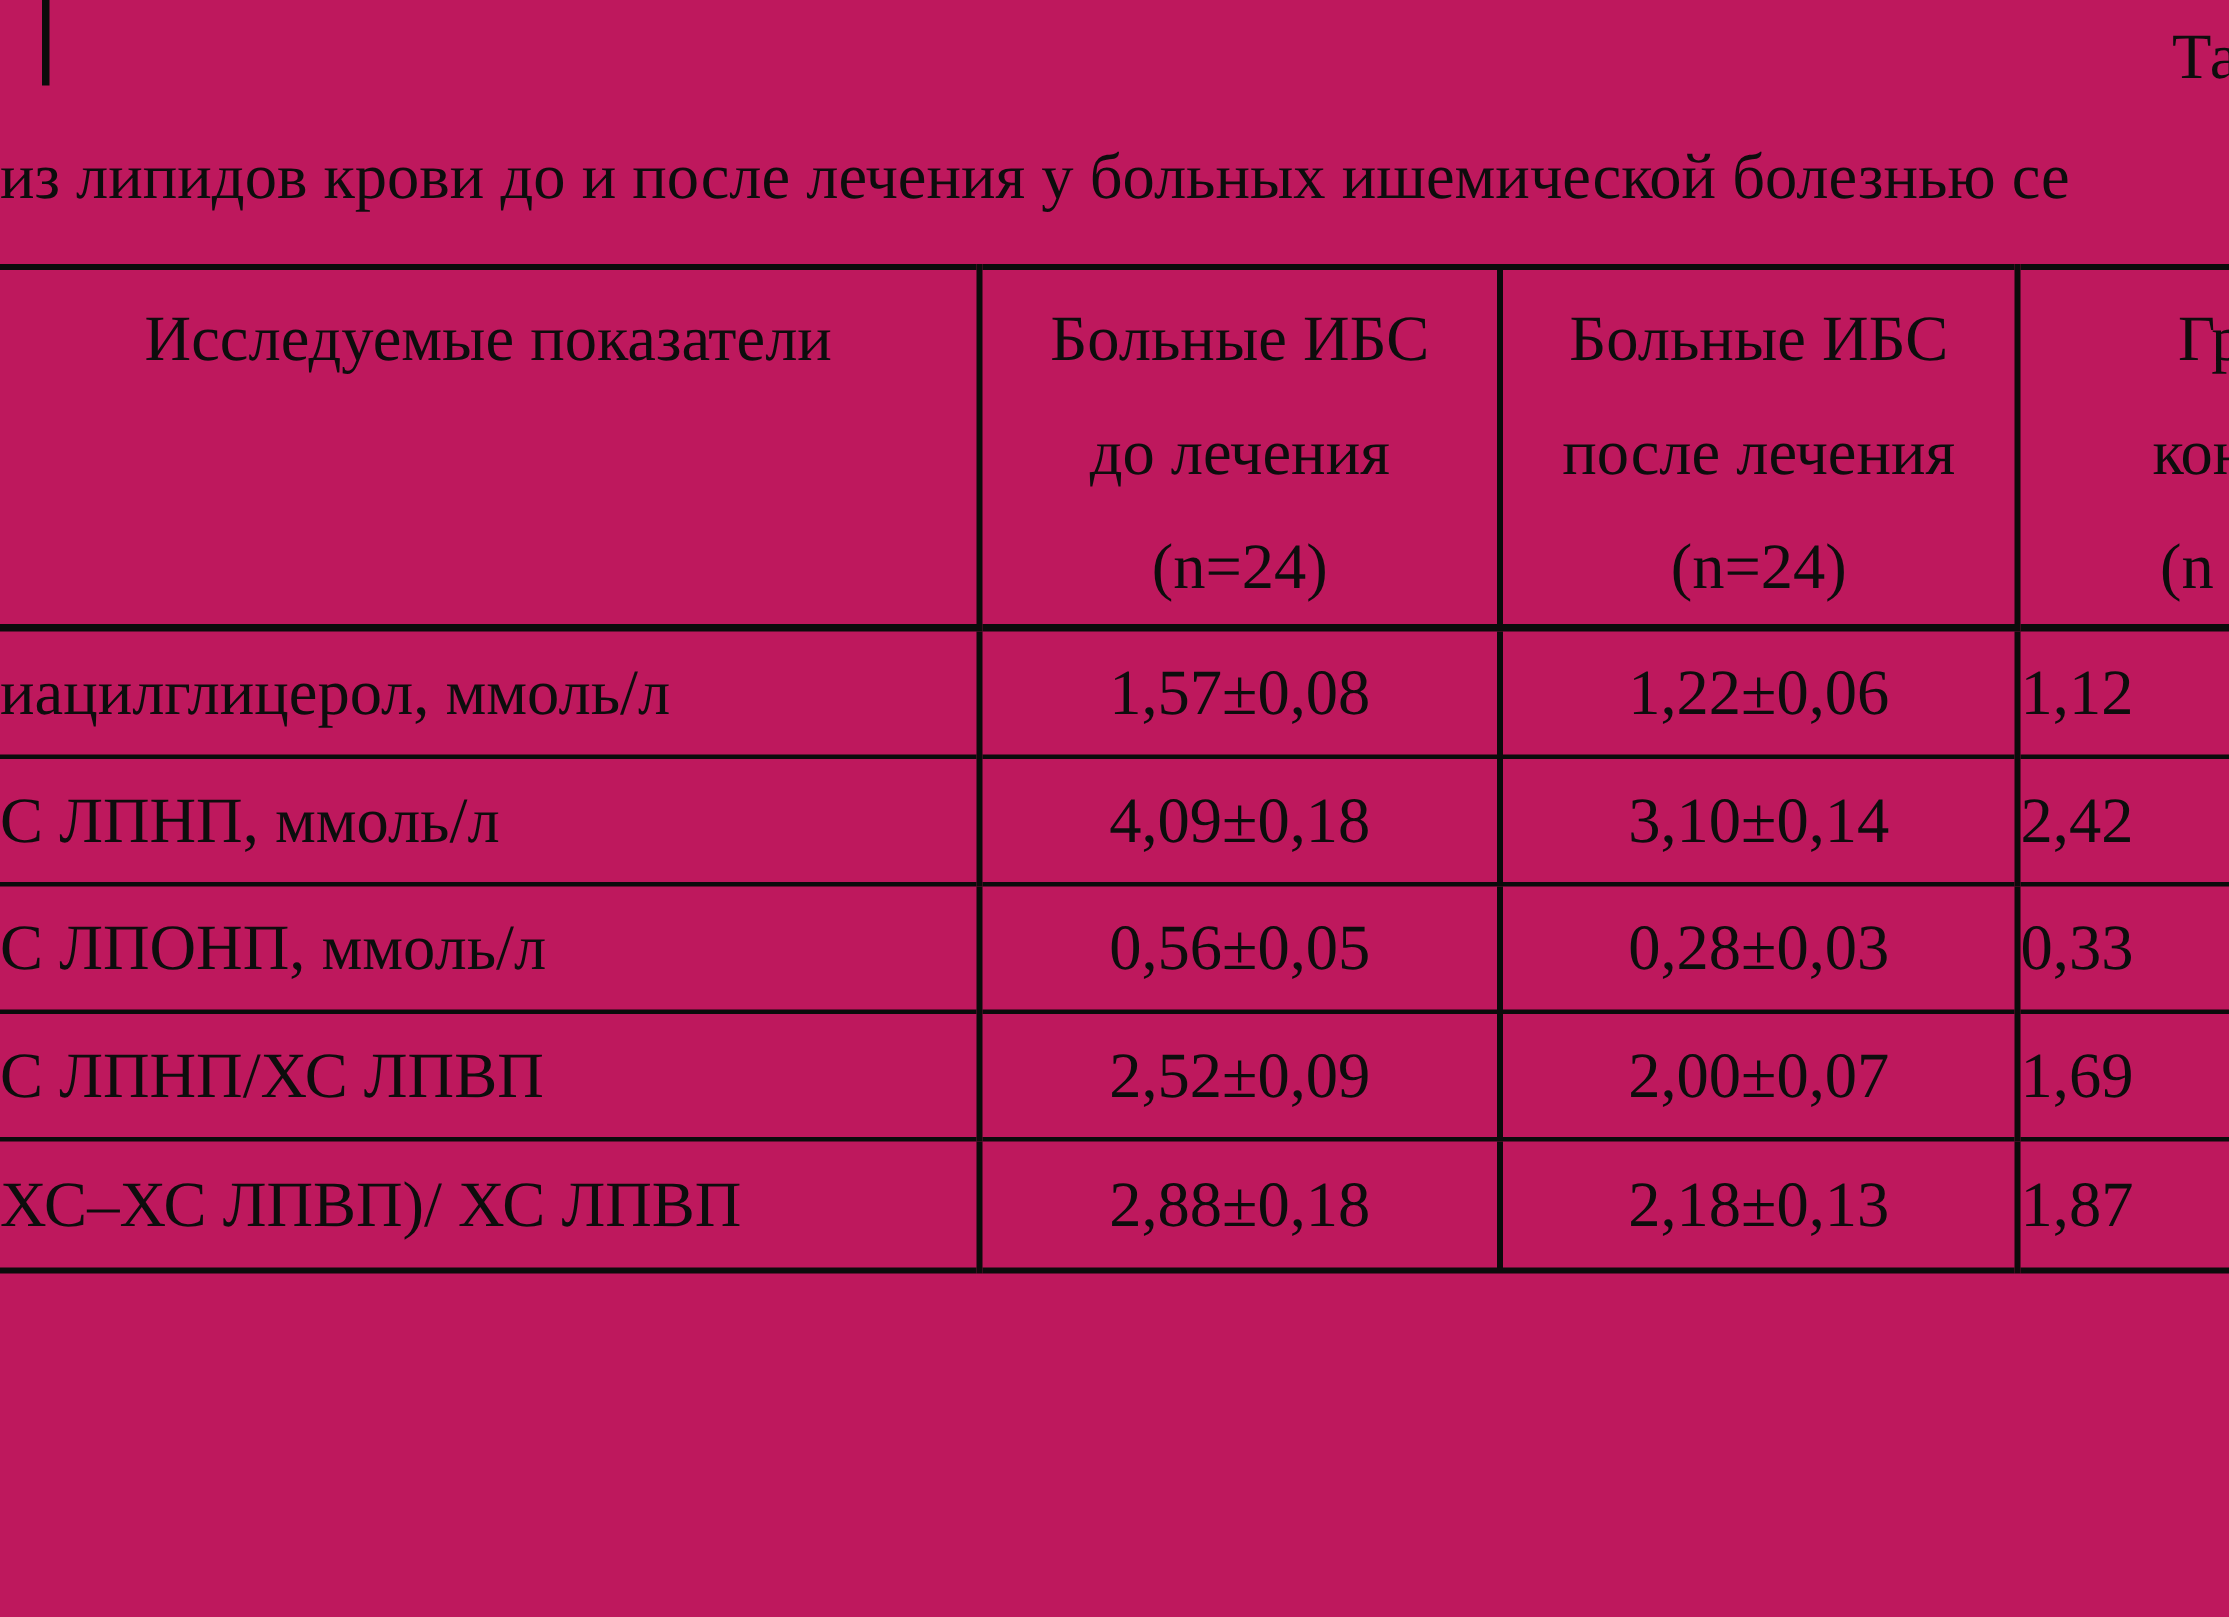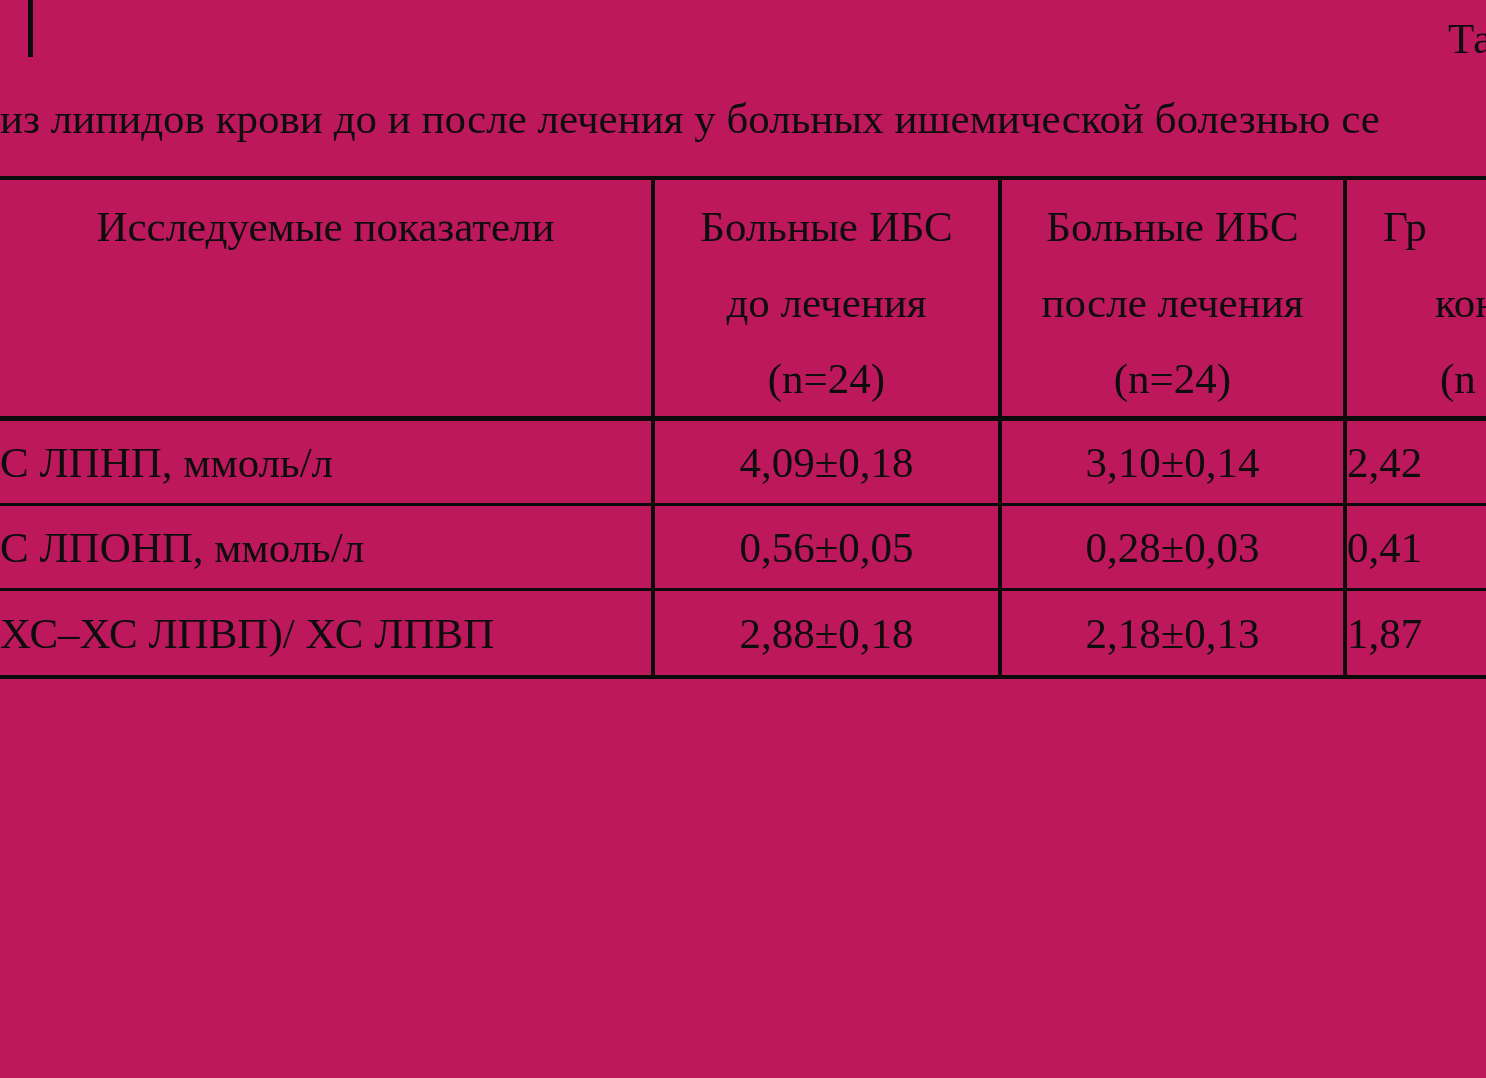--- a/index.html
+++ b/index.html
@@ -60,21 +60,21 @@
   tbody td { border-bottom: 3px solid #0b0b0b; height: 82px; vertical-align: middle; }
   tbody tr:last-child td { height: 84px; border-bottom: none; }
   .hl {
     height: 76px;
     display: flex;
     align-items: center;
     justify-content: center;
   }
   .hl:first-child { margin-top: 8px; }
   th.c4 .hl { justify-content: flex-start; }
-  th.c4 .pad-a { padding-left: 36px; }
+  th.c4 .pad-a { padding-left: 105px; }
   th.c4 .pad-b { padding-left: 88px; }
   th.c4 .pad-c { padding-left: 93px; }
   td.c1 { text-align: left; padding-left: 2px; }
   td.c2, td.c3 { text-align: center; }
   td.c4 { text-align: left; padding-left: 62px; }
 </style>
 </head>
 <body>
 
 <div class="page">
@@ -109,30 +109,42 @@
         </th>
         <th class="c4">
           <div class="hl pad-a">Гр</div>
           <div class="hl pad-b">кон</div>
           <div class="hl pad-c">(n</div>
         </th>
       </tr>
     </thead>
     <tbody id="table-body">
         <tr>
+          <td class="c1">иацилглицерол, ммоль/л</td>
+          <td class="c2">1,57±0,08</td>
+          <td class="c3">1,22±0,06</td>
+          <td class="c4">1,12</td>
+        </tr>
+        <tr>
           <td class="c1">С ЛПНП, ммоль/л</td>
           <td class="c2">4,09±0,18</td>
           <td class="c3">3,10±0,14</td>
           <td class="c4">2,42</td>
         </tr>
         <tr>
           <td class="c1">С ЛПОНП, ммоль/л</td>
           <td class="c2">0,56±0,05</td>
           <td class="c3">0,28±0,03</td>
-          <td class="c4">0,41</td>
+          <td class="c4">0,33</td>
+        </tr>
+        <tr>
+          <td class="c1">С ЛПНП/ХС ЛПВП</td>
+          <td class="c2">2,52±0,09</td>
+          <td class="c3">2,00±0,07</td>
+          <td class="c4">1,69</td>
         </tr>
         <tr>
           <td class="c1">ХС–ХС ЛПВП)/ ХС ЛПВП</td>
           <td class="c2">2,88±0,18</td>
           <td class="c3">2,18±0,13</td>
           <td class="c4">1,87</td>
         </tr>
       </tbody>
   </table>
 

